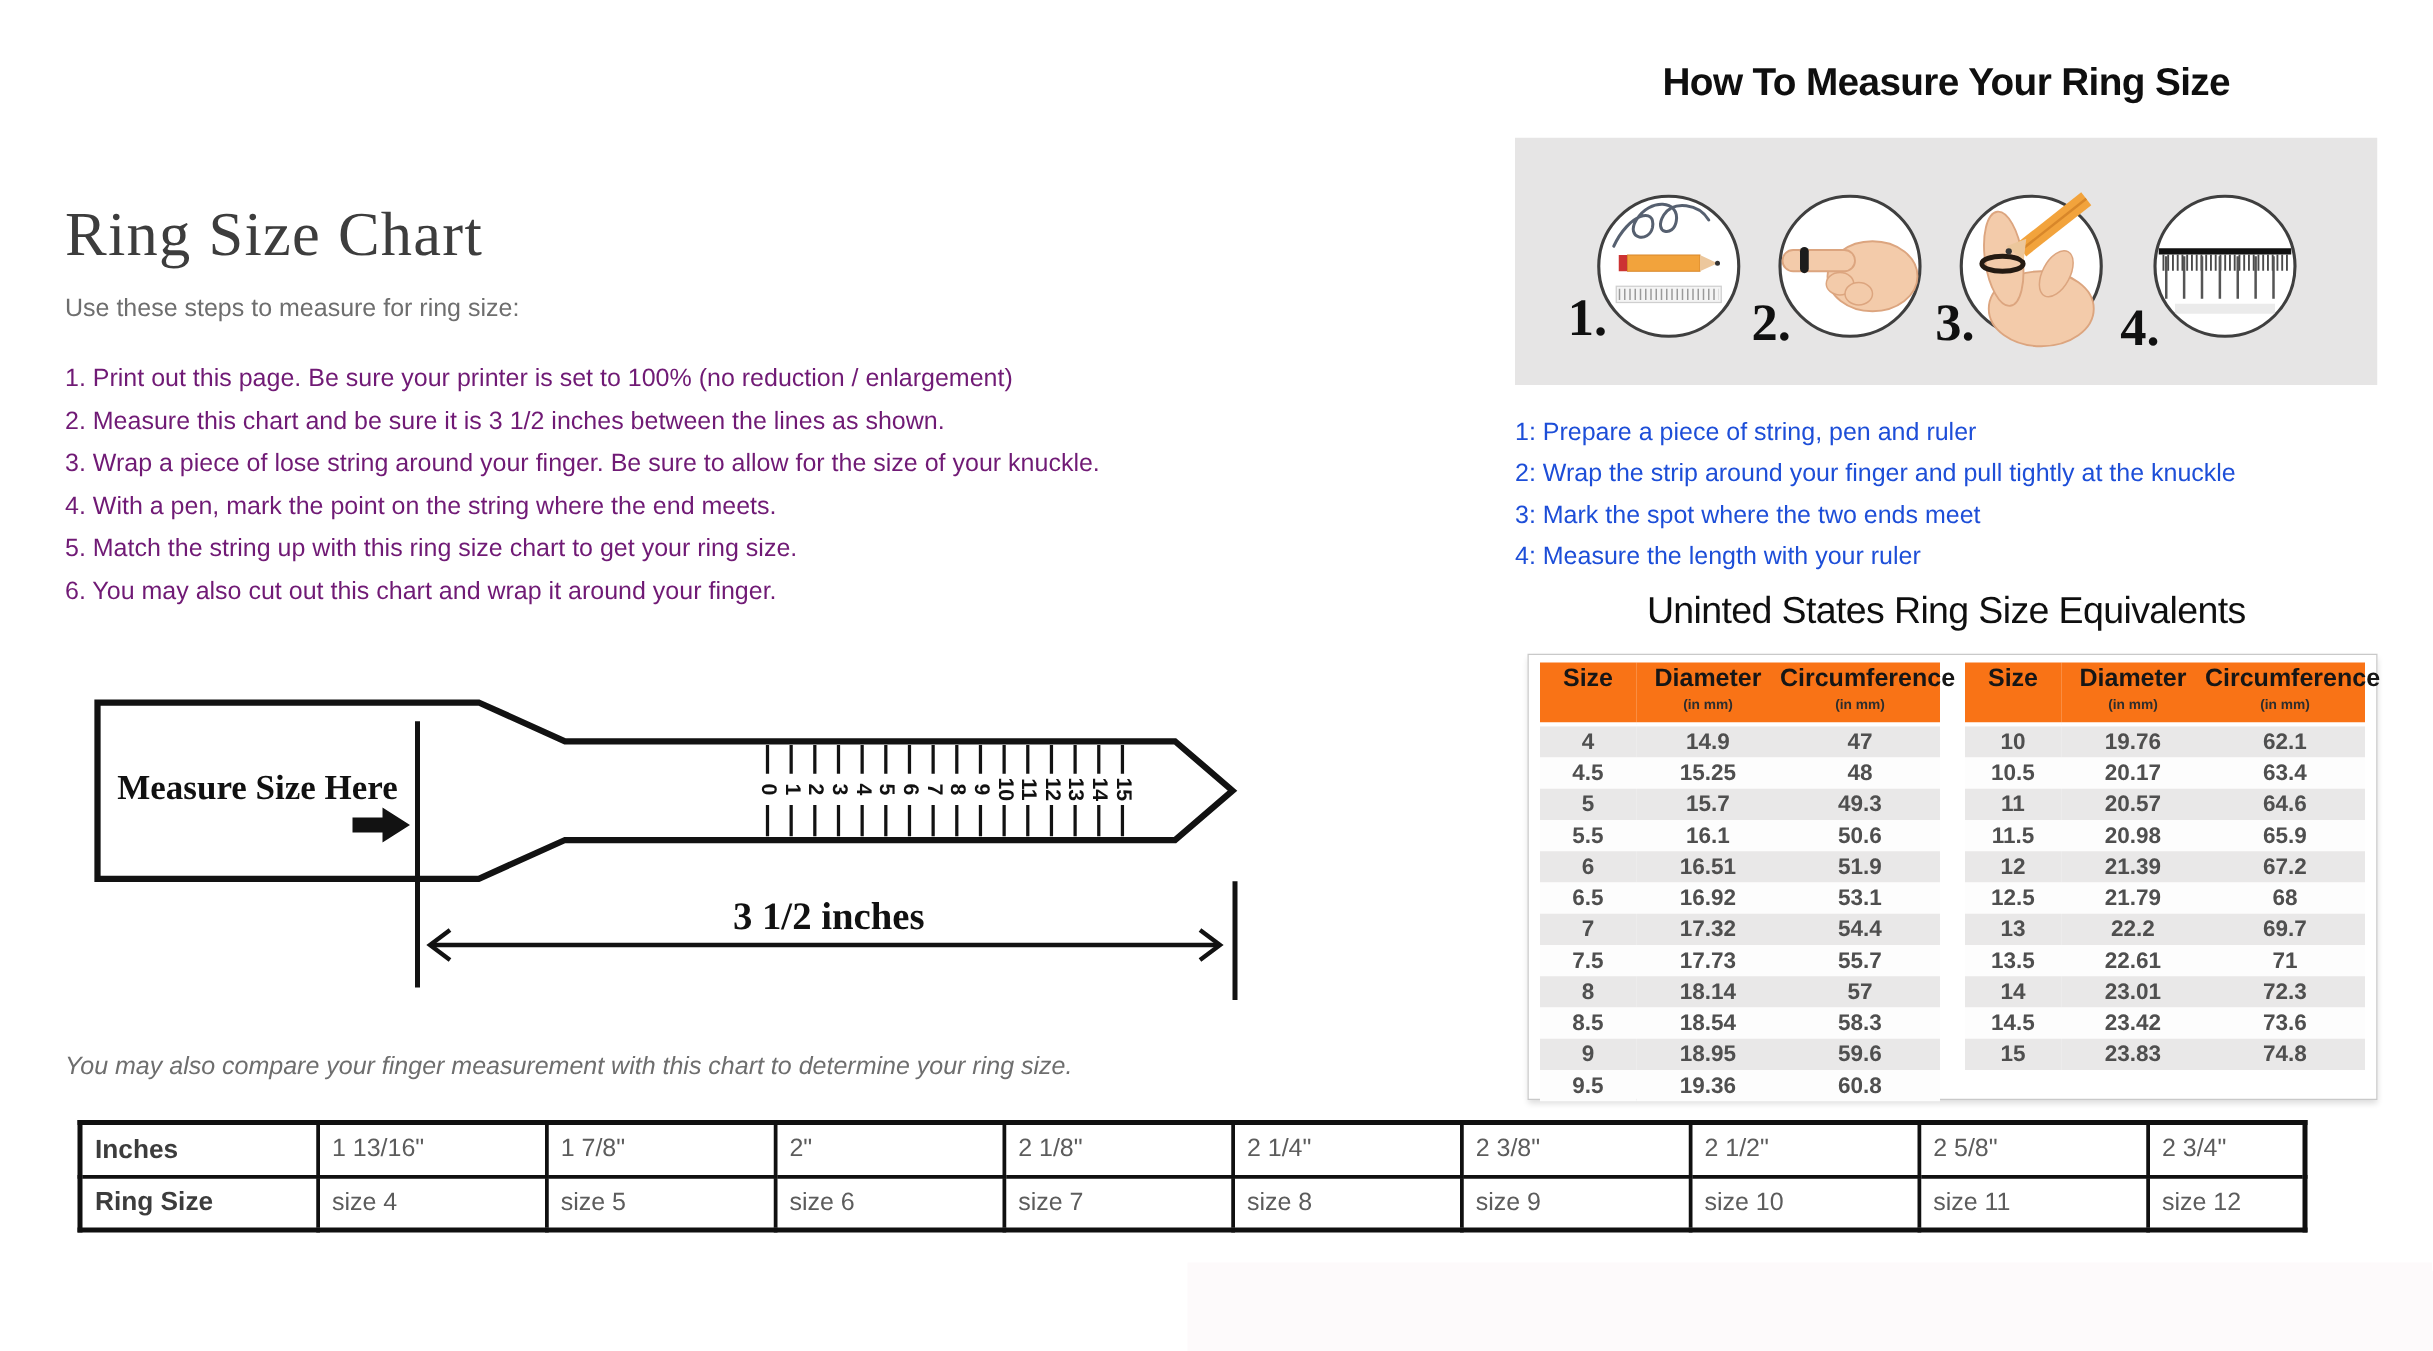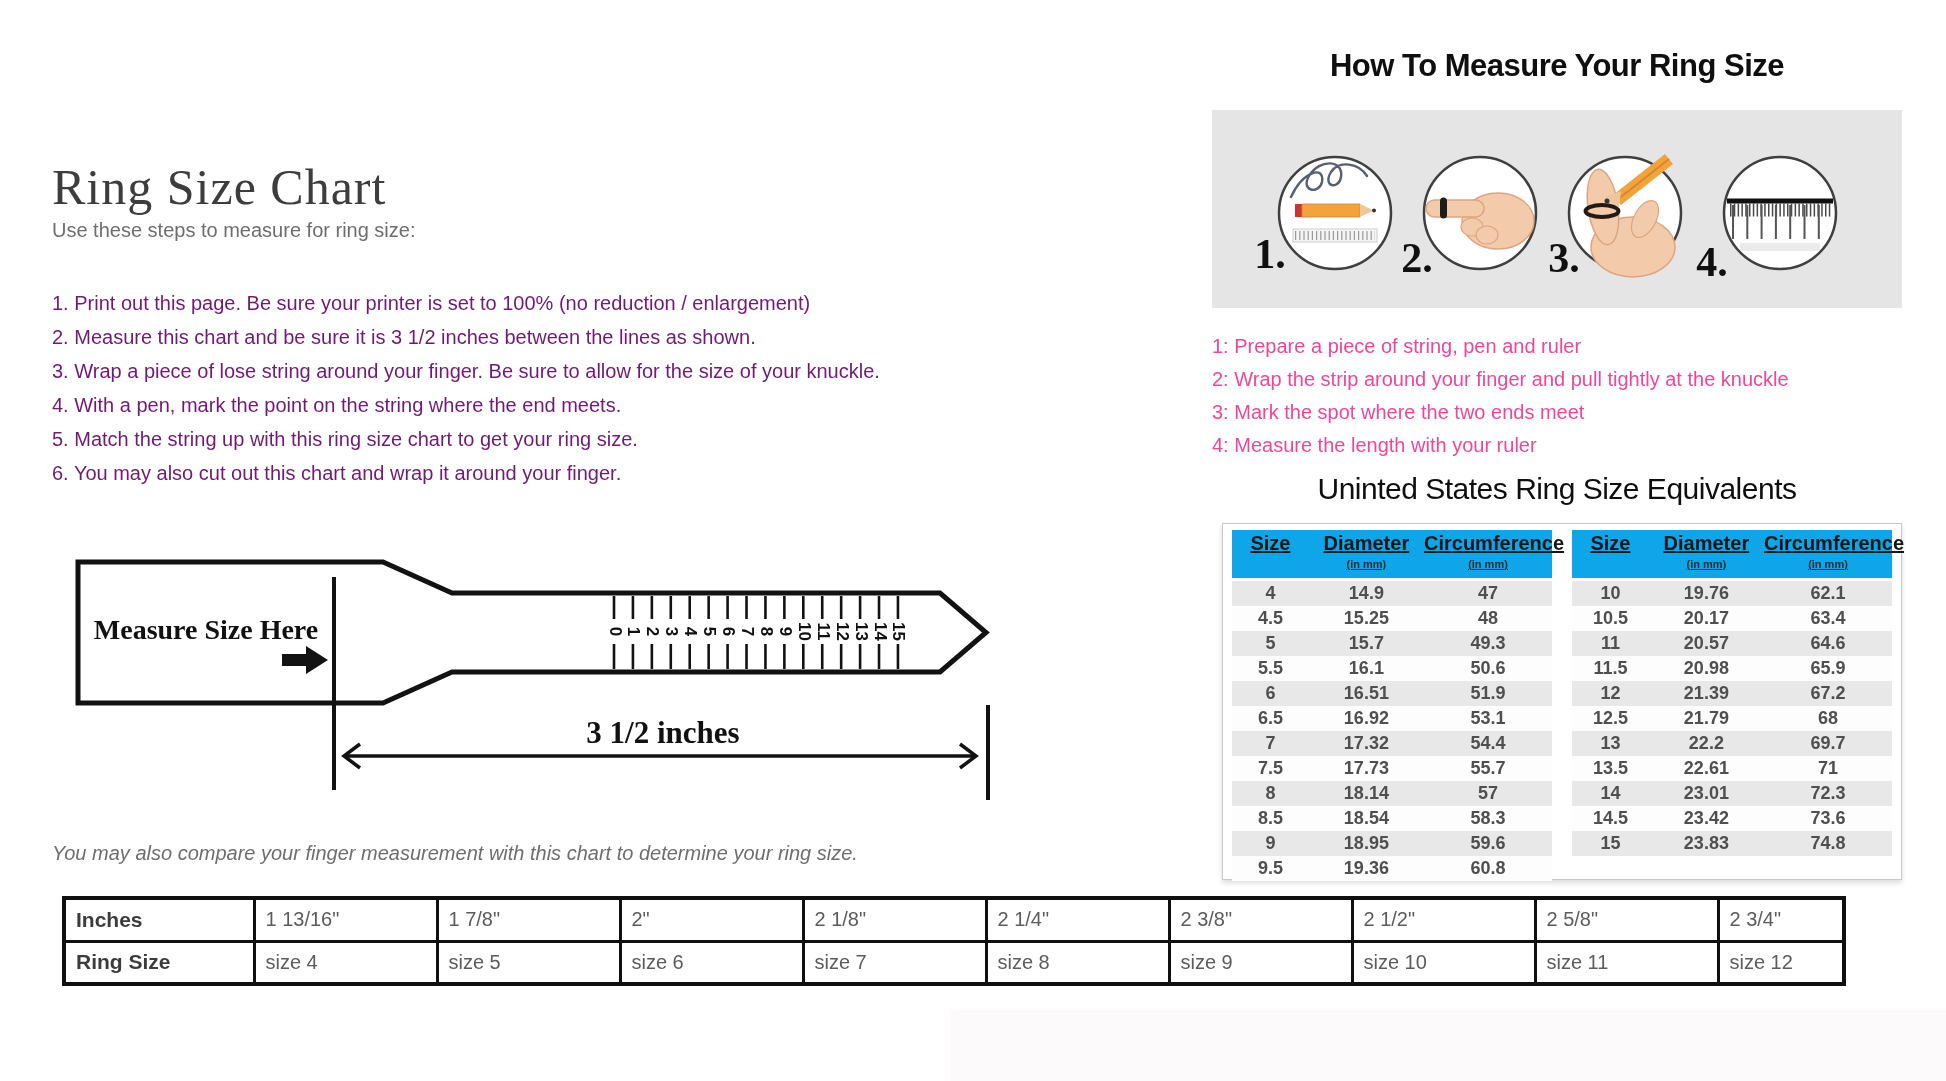--- a/index.html
+++ b/index.html
@@ -3,51 +3,51 @@
 <meta charset="utf-8">
 <style>
   html,body{margin:0;padding:0;background:#fff;}
   .canvas{position:relative;width:1946px;height:1081px;background:#ffffff;overflow:hidden;
           font-family:"Liberation Sans",sans-serif;}
   .abs{position:absolute;}
 
   
   #page-title{left:52px;top:124px;font-family:"Liberation Serif",serif;font-size:50px;
               color:#3d3d3d;font-weight:400;letter-spacing:1px;}
-  #intro{left:52px;top:219px;font-size:20px;color:#6e6e6e;}
+  #intro{left:52px;top:236px;font-size:20px;color:#6e6e6e;}
   #steps{left:52px;top:286px;font-size:20px;color:#701a75;line-height:34px;}
   #compare-note{left:52px;top:842px;font-size:20px;color:#6e6e6e;font-style:italic;}
 
   #ruler-svg{left:58px;top:555px;}
   .ruler-label{font-family:"Liberation Serif",serif;font-weight:bold;fill:#111;}
   .tick-num{font-family:"Liberation Sans",sans-serif;font-weight:bold;font-size:17px;fill:#111;}
 
   
   #bottom-table{position:absolute;left:62px;top:896px;width:1784px;border-collapse:collapse;
                 background:#fff;table-layout:fixed;}
   #bottom-table{border:4px solid #101010;}
   #bottom-table th,#bottom-table td{border:3px solid #101010;height:43px;text-align:left;
                 padding:0 0 0 10px;box-sizing:border-box;overflow:hidden;white-space:nowrap;}
   #bottom-table th{font-size:21px;color:#3c3c3c;font-weight:bold;}
   #bottom-table td{font-size:20px;color:#5c5c5c;font-weight:400;}
 
   
   #howto-title{left:1212px;top:48px;width:690px;text-align:center;font-size:31px;
                font-weight:bold;color:#0f0f0f;letter-spacing:-0.5px;}
   #howto-panel{left:1212px;top:110px;}
-  #howto-steps{left:1212px;top:330px;font-size:20px;color:#ec4899;line-height:33px;}
+  #howto-steps{left:1212px;top:330px;font-size:20px;color:#1d4ed8;line-height:33px;}
   #equiv-title{left:1212px;top:472px;width:690px;text-align:center;font-size:30px;
                font-weight:normal;color:#0f0f0f;letter-spacing:-0.5px;}
 
   #equiv-wrap{left:1222px;top:523px;width:680px;height:357px;box-sizing:border-box;
               border:1px solid #c9c9c9;background:#fff;display:flex;gap:20px;
               padding:6px 9px;align-items:flex-start;box-shadow:0 3px 5px rgba(0,0,0,.14);}
   .equiv-table{width:50%;border-collapse:collapse;table-layout:fixed;}
-  .equiv-table th{background:#0ea5e9;text-align:center;vertical-align:top;
-                  padding:3px 0 4px;font-size:20px;color:#161616;line-height:20px;text-decoration:underline;}
+  .equiv-table th{background:#f97316;text-align:center;vertical-align:top;
+                  padding:3px 0 4px;font-size:20px;color:#161616;line-height:20px;}
   .equiv-table thead tr{border-bottom:3px solid #ffffff;}
   .equiv-table .unit{display:block;font-size:11px;font-weight:bold;color:#2d2d2d;margin-top:1px;}
   .equiv-table td{text-align:center;font-size:18px;font-weight:bold;color:#4f4f4f;
                   height:25px;padding:0;}
   .equiv-table tbody tr:nth-child(odd){background:#e9e8e8;}
   .equiv-table tbody tr:nth-child(even){background:#fdfdfd;}
   .col-size{width:24%;}.col-diam{width:36%;}.col-circ{width:40%;}
 
   #bottom-strip{left:950px;top:1010px;width:996px;height:71px;background:#fdfafb;}
 </style>

